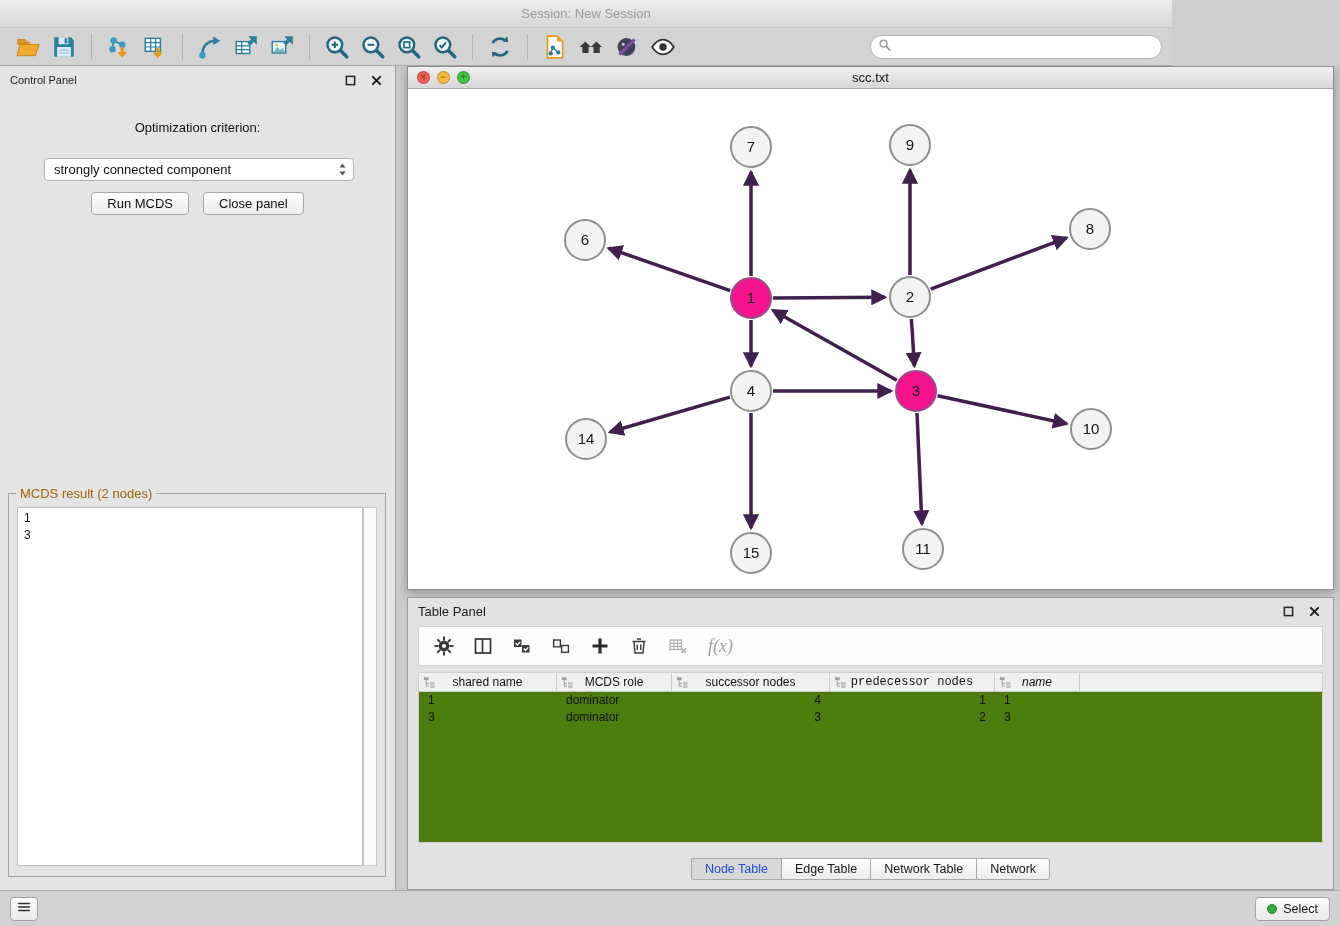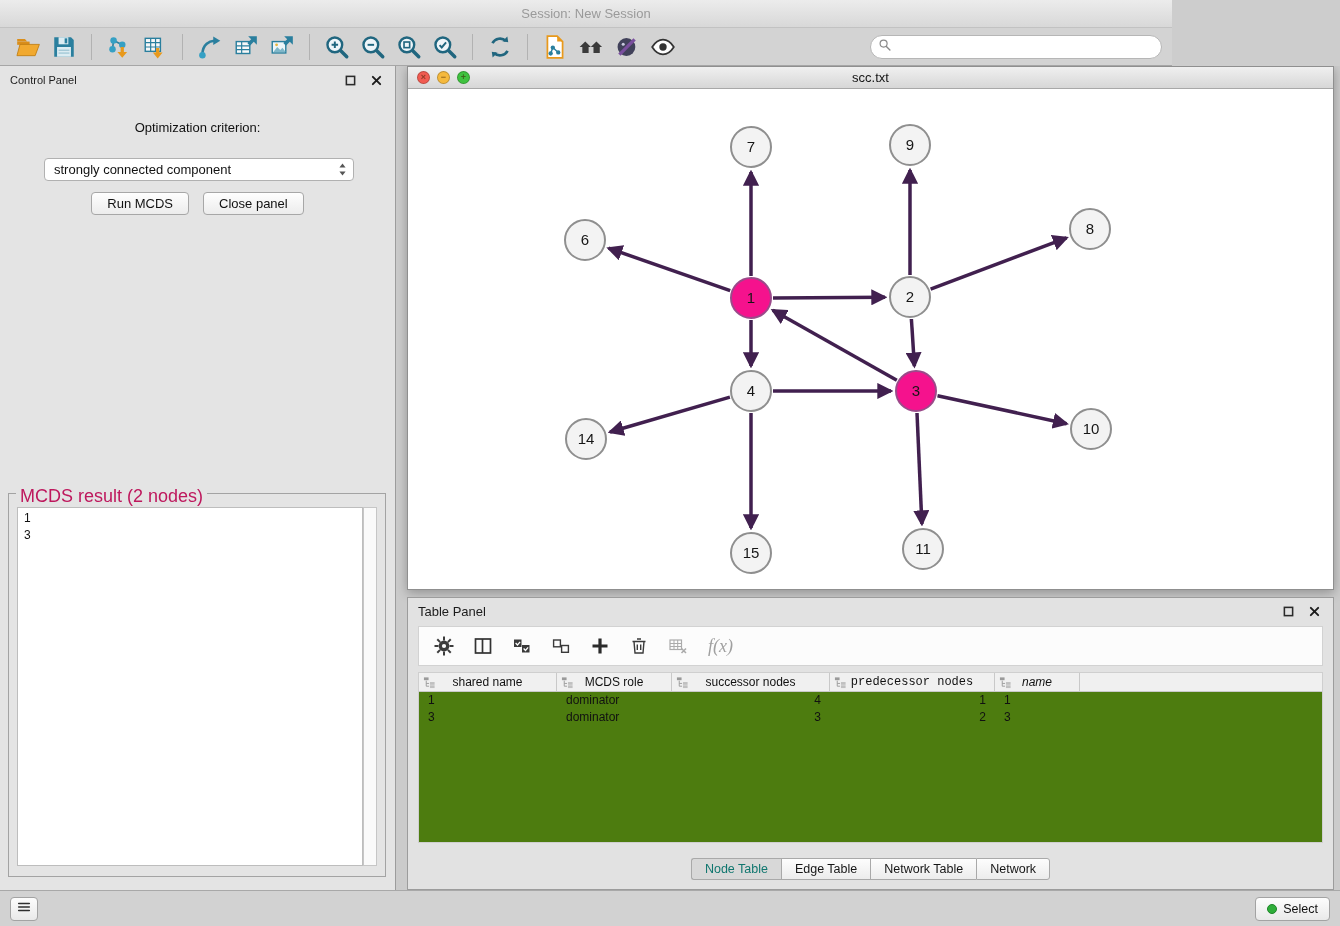--- a/index.html
+++ b/index.html
@@ -34,21 +34,21 @@
   .cp-tab:first-child{border-radius:3px 0 0 3px}
   .cp-tab:last-child{border-right:1px solid #a9a9a9;border-radius:0 3px 3px 0}
   .cp-tab.active{background:#dedede;color:#9d9d9d}
   .opt-label{text-align:center;margin-top:26px;font-size:13px;color:#111}
   .dropdown{position:absolute;left:44px;top:92px;width:310px;height:23px;background:#fff;border:1px solid #b1b1b1;border-radius:4px;display:flex;align-items:center;padding:0 6px 0 9px;font-size:13px;color:#111}
   .dropdown .chev{margin-left:auto;display:flex}
   .dropdown .chev svg{width:9px;height:15px}
   .cp-buttons{position:absolute;top:126px;left:0;width:100%;display:flex;justify-content:center;gap:14px}
   .push-btn{padding:3px 15px;font-size:13px;color:#111;background:linear-gradient(#fefefe,#ececec);border:1px solid #a7a7a7;border-radius:4px;cursor:default}
   .result-group{position:absolute;left:8px;top:427px;width:378px;height:384px;border:1px solid #a3a3a3;background:#e4e4e4}
-  .result-label{position:absolute;top:-8px;left:7px;background:#e4e4e4;padding:0 4px;font-size:18px;color:#be185d}
+  .result-label{position:absolute;top:-8px;left:7px;background:#e4e4e4;padding:0 4px;font-size:13px;color:#a16207}
   .result-list{position:absolute;left:8px;top:13px;width:346px;bottom:10px;background:#fff;border:1px solid #bdbdbd;font-size:12px;color:#111;padding:2px 6px;line-height:17px;overflow:hidden}
   .result-scroll{position:absolute;right:8px;top:13px;width:14px;bottom:10px;background:#fafafa;border:1px solid #c6c6c6}
 
   
   .network-window{position:absolute;left:407px;top:0;width:927px;height:524px;background:#fff;border:1px solid #8f8f8f;box-shadow:0 3px 10px rgba(0,0,0,.28)}
   .nw-titlebar{height:22px;background:linear-gradient(#f0f0f0,#d7d7d7);border-bottom:1px solid #a8a8a8;position:relative;display:flex;align-items:center;justify-content:center;font-size:13px;color:#141414}
   .traffic{position:absolute;left:9px;top:4px;display:flex;gap:7px}
   .light{width:13px;height:13px;border-radius:50%;display:flex;align-items:center;justify-content:center;font-size:9px;font-weight:bold;color:rgba(60,30,0,.55);border:1px solid rgba(0,0,0,.22);line-height:1;cursor:default}
   .light.red{background:#f15b51}
   .light.yellow{background:#f5b93d}
@@ -67,21 +67,21 @@
   .tp-table{position:absolute;left:10px;right:10px;top:74px;bottom:46px;background:#4d7c0f;border:1px solid #cfcfcf;overflow:hidden}
   .t-headrow{display:flex;height:19px;background:#f0f0f0;border-bottom:1px solid #c9c9c9}
   .th{display:flex;align-items:center;justify-content:center;font-size:12px;color:#111;border-right:1px solid #c9c9c9;position:relative;cursor:default}
   .th svg{width:13px;height:13px;position:absolute;left:4px;top:3px}
   .t-row{display:flex;height:17px}
   .td{font-size:12px;color:#111;padding:0 9px;line-height:17px;white-space:nowrap;overflow:hidden}
   .tp-tabs{position:absolute;bottom:9px;left:0;width:100%;display:flex;justify-content:center}
   .tp-tab{padding:3px 13px;font-size:12.5px;border:1px solid #a9a9a9;border-right:none;background:linear-gradient(#fdfdfd,#ececec);color:#161616;cursor:default}
   .tp-tab:first-child{border-radius:3px 0 0 3px}
   .tp-tab:last-child{border-right:1px solid #a9a9a9;border-radius:0 3px 3px 0}
-  .tp-tab.active{background:#d8d8d8;color:#0f766e}
+  .tp-tab.active{background:#d8d8d8;color:#1d4ed8}
 
   
   .statusbar{position:absolute;left:0;top:890px;width:1340px;height:36px;background:#d2d2d2;border-top:1px solid #a8a8a8;display:flex;align-items:center;padding:0 10px}
   .menu-btn{width:28px;height:24px;background:linear-gradient(#fdfdfd,#e9e9e9);border:1px solid #a3a3a3;border-radius:4px;display:flex;align-items:center;justify-content:center}
   .menu-btn svg{width:16px;height:16px}
   .memory-btn{margin-left:auto;height:24px;background:linear-gradient(#fdfdfd,#e9e9e9);border:1px solid #a3a3a3;border-radius:4px;display:flex;align-items:center;gap:6px;padding:0 11px;font-size:12.5px;color:#111}
   .mem-dot{width:10px;height:10px;border-radius:50%;background:#2fae3a;border:1px solid #1d8527}
 </style>
 </head>
 <body>

